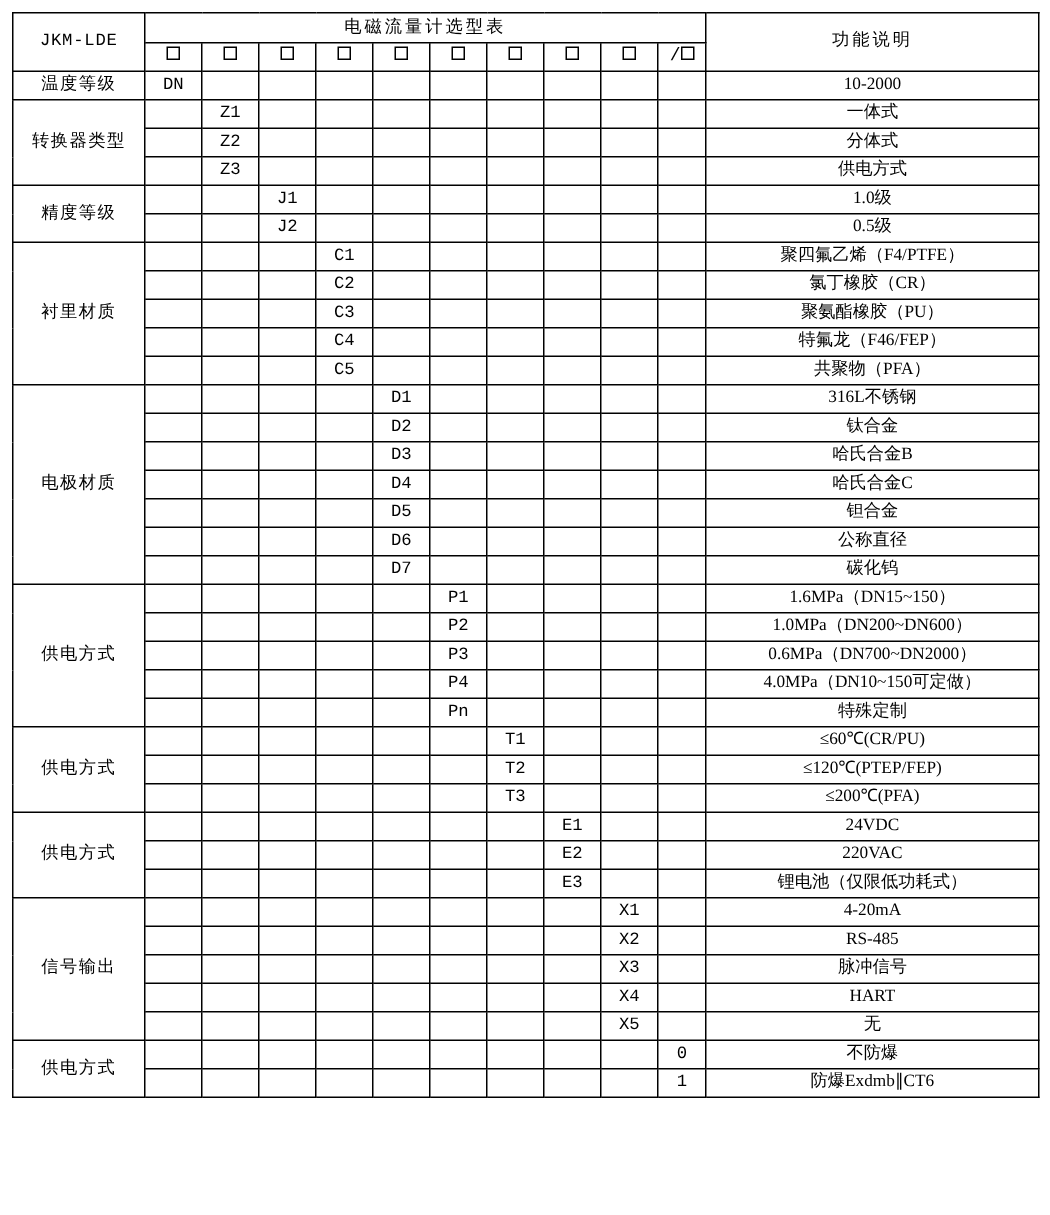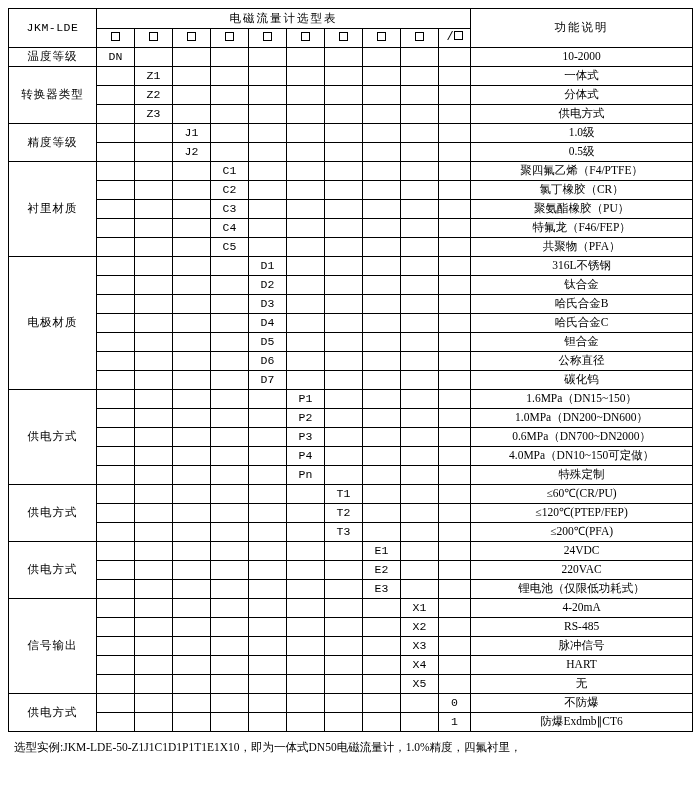--- a/index.html
+++ b/index.html
@@ -596,15 +596,14 @@
           <td>&nbsp;</td>
           <td>&nbsp;</td>
           <td>&nbsp;</td>
           <td class="codecell">1</td>
           <td class="desc">防爆Exdmb∥CT6</td>
         </tr>
       </tbody>
   </table>
 
   <div class="notes">
-    <div>选型实例:JKM-LDE-50-Z1J1C1D1P1T1E1X10，即为一体式DN50电磁流量计，1.0%精度，四氟衬里，</div>
   </div>
 </div>
 
 </body></html>

